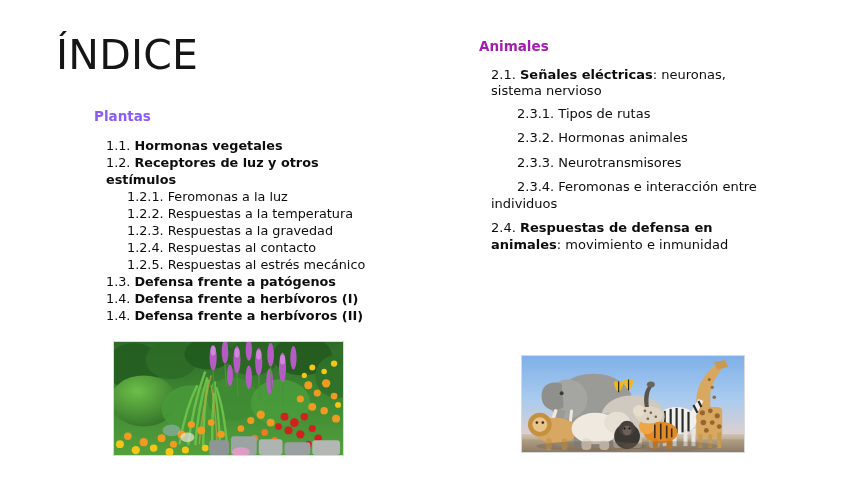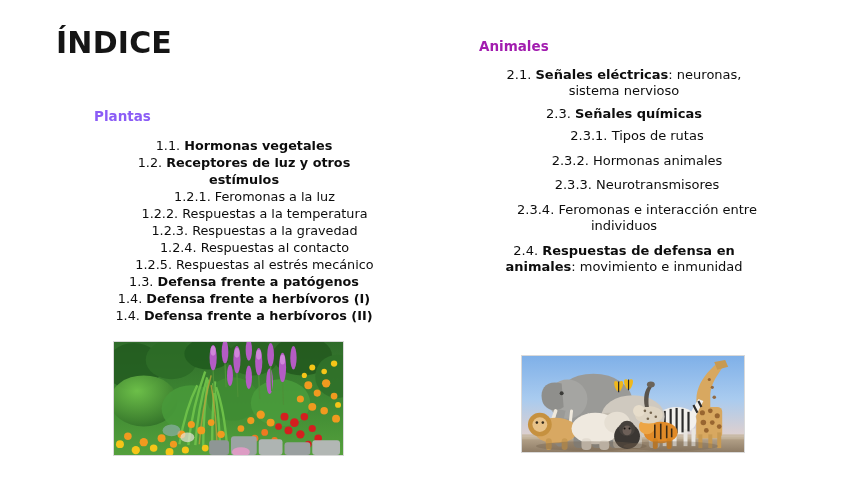--- a/index.html
+++ b/index.html
@@ -16,24 +16,24 @@
     width: 848px;
     height: 477px;
     background: #ffffff;
     overflow: hidden;
   }
 
   
   #page-title {
     position: absolute;
     left: 56px;
-    top: 27px;
-    font-size: 30px;
+    top: 34px;
+    font-size: 41px;
     line-height: 1.05;
-    font-weight: 700;
+    font-weight: 400;
     color: #151515;
     letter-spacing: 0.2px;
     white-space: nowrap;
   }
 
   
   .column {
     position: absolute;
   }
   #col-plantas {
@@ -50,21 +50,21 @@
   .section-heading {
     font-size: 13.5px;
     font-weight: 700;
     line-height: 1.25;
     margin: 0 0 5px 0;
   }
   #heading-plantas { color: #FFC000; }
   #heading-animales { color: #B368C9; }
 
   
-  .toc-list { margin: 12px; padding: 0; list-style: none; text-align: center; }
+  .toc-list { margin: 12px; padding: 0; list-style: none; }
 
   .toc-item {
     font-size: 12.8px;
     line-height: 17px;
     color: #0d0d0d;
     margin: 0;
   }
   .toc-item .num {
     font-weight: 400;
   }
@@ -138,21 +138,20 @@
         <li class="toc-item"><span class="num">1.3.&nbsp;</span><span class="txt">Defensa frente a patógenos</span></li>
         <li class="toc-item"><span class="num">1.4.&nbsp;</span><span class="txt">Defensa frente a herbívoros (I)</span></li>
         <li class="toc-item"><span class="num">1.4.&nbsp;</span><span class="txt">Defensa frente a herbívoros (II)</span></li>
       </ul>
   </div>
 
   <div class="column" id="col-animales">
     <div class="section-heading" id="heading-animales" style="color: #a21caf;">Animales</div>
     <ul class="toc-list" id="list-animales">
         <li class="toc-item"><span class="num">2.1.&nbsp;</span><span class="txt">Señales eléctricas</span><span class="rest">: neuronas, sistema nervioso</span></li>
-        <li class="toc-item"><span class="num">2.3.&nbsp;</span><span class="txt">Señales químicas</span></li>
         <li class="toc-item sub"><span class="num">2.3.1.&nbsp;</span><span class="txt">Tipos de rutas</span></li>
         <li class="toc-item sub"><span class="num">2.3.2.&nbsp;</span><span class="txt">Hormonas animales</span></li>
         <li class="toc-item sub"><span class="num">2.3.3.&nbsp;</span><span class="txt">Neurotransmisores</span></li>
         <li class="toc-item sub hang"><span class="num">2.3.4.&nbsp;</span><span class="txt">Feromonas e interacción entre individuos</span></li>
         <li class="toc-item"><span class="num">2.4.&nbsp;</span><span class="txt">Respuestas de defensa en animales</span><span class="rest">: movimiento e inmunidad</span></li>
       </ul>
   </div>
 
   <div class="photo" id="photo-plants">
     <svg viewBox="0 0 231 115" preserveAspectRatio="none">

